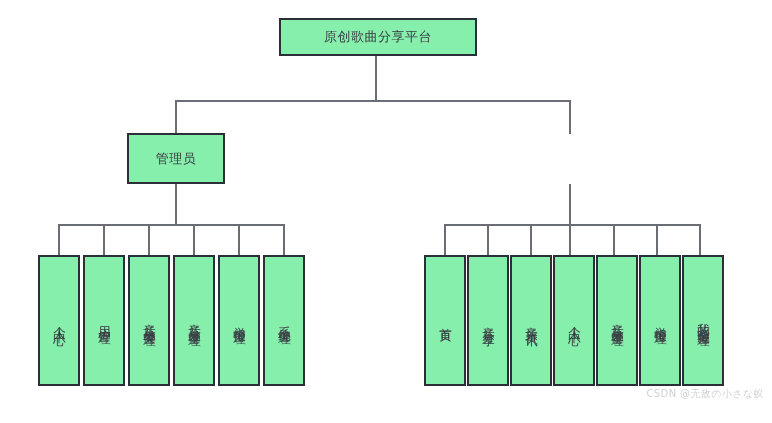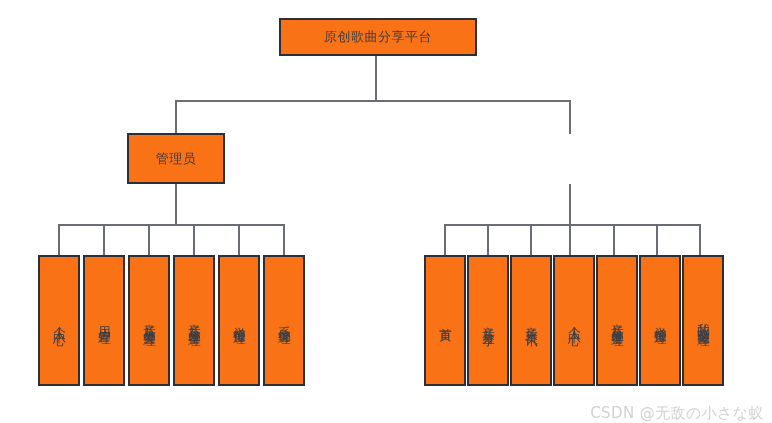--- a/index.html
+++ b/index.html
@@ -21,21 +21,21 @@
     left: 0;
     top: 0;
     width: 772px;
     height: 423px;
   }
 
   .node {
     position: absolute;
     box-sizing: border-box;
     border: 2px solid #2b2f38;
-    background: #f97316;
+    background: #86efac;
     display: flex;
     align-items: center;
     justify-content: center;
     text-align: center;
     color: #3a3d44;
     line-height: 1.18;
   }
 
   .node-root {
     left: 279px;
@@ -69,22 +69,22 @@
   .conn {
     position: absolute;
     background: #6a6d73;
   }
   .conn-v { width: 2px; }
   .conn-h { height: 2px; }
 
   .watermark {
     position: absolute;
     right: 8px;
-    bottom: 0;
-    font-size: 15px;
+    bottom: 22px;
+    font-size: 10px;
     color: #d2d2d4;
     letter-spacing: 0.4px;
     white-space: nowrap;
   }
 </style>
 </head>
 <body>
 
 <div id="diagram">
 

